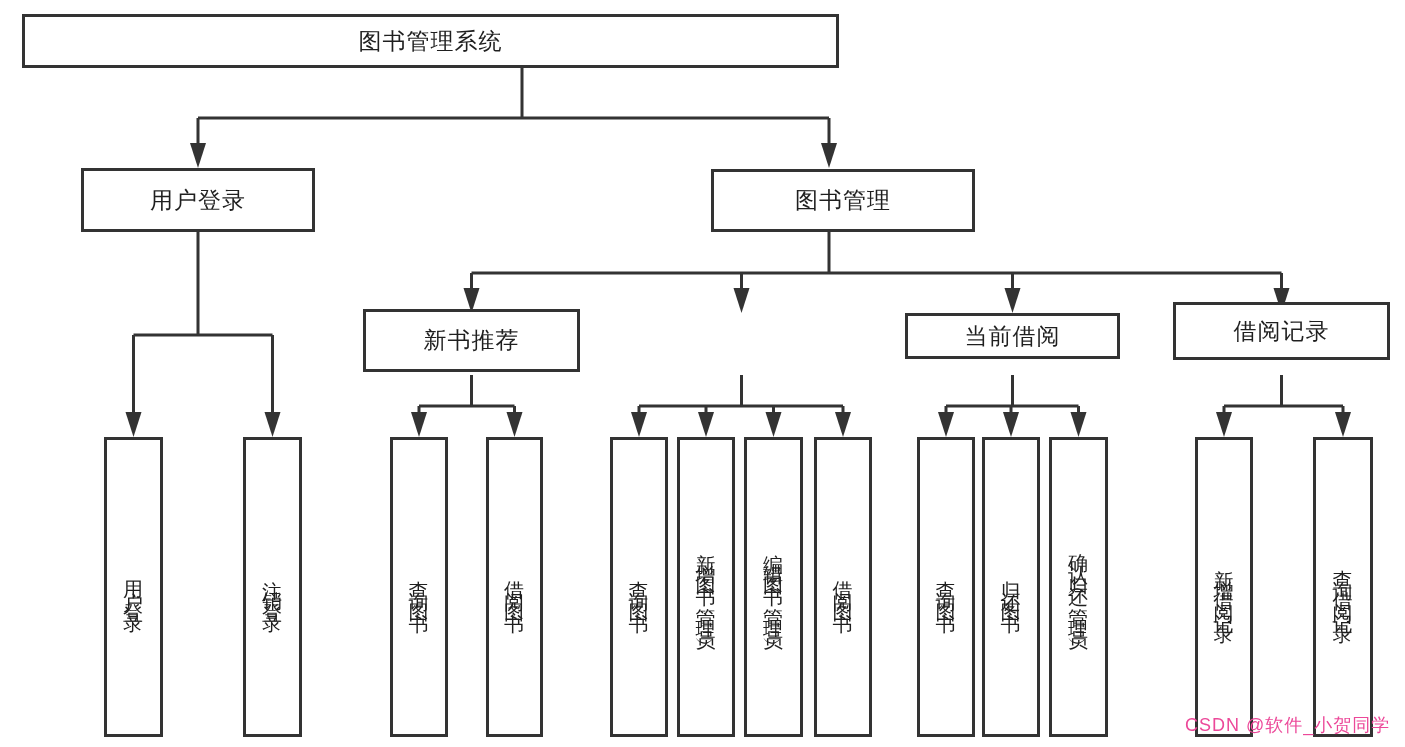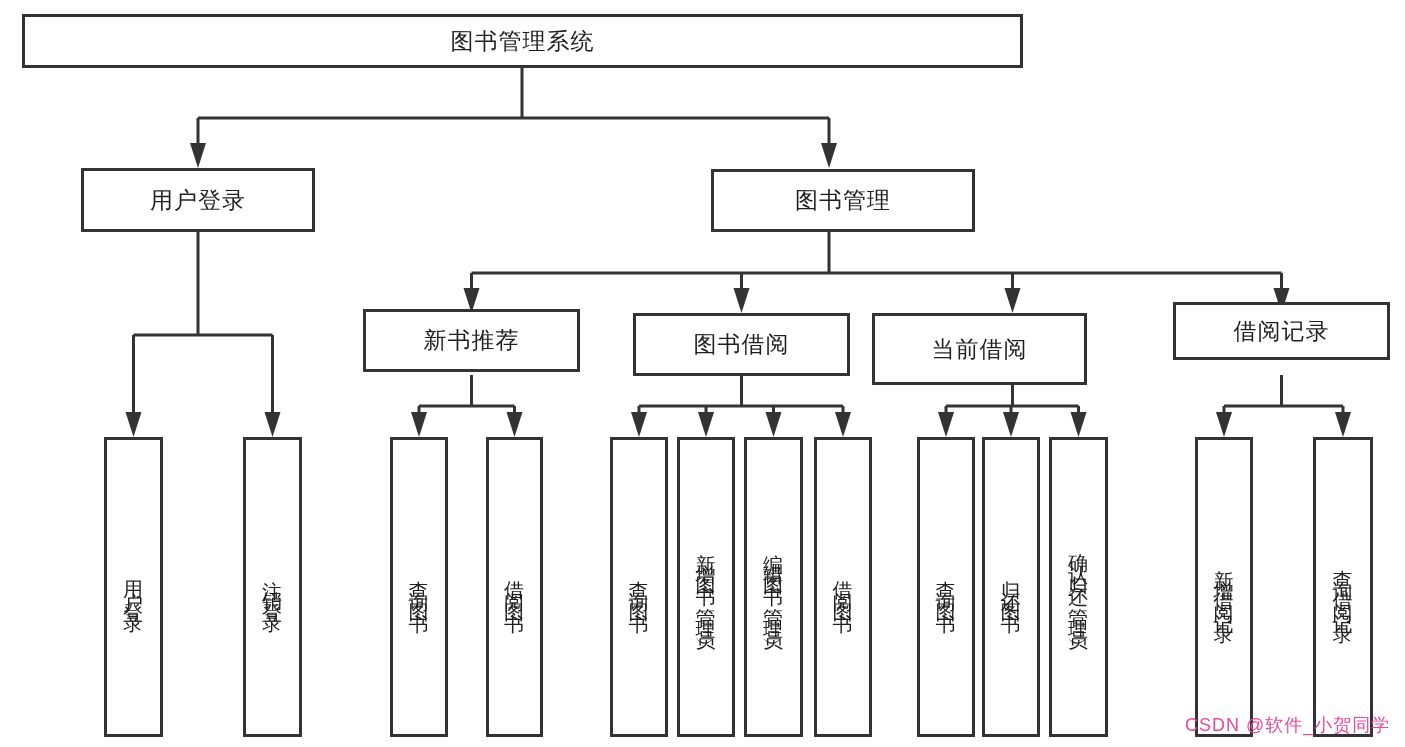--- a/index.html
+++ b/index.html
@@ -95,38 +95,35 @@
     <path d="M1012.5 375 V406 M946 406 H1078.5 M946 406 V415 M1011 406 V415 M1078.5 406 V415"></path>
     <polygon points="938,412 954,412 946,437"></polygon>
     <polygon points="1003,412 1019,412 1011,437"></polygon>
     <polygon points="1070.5,412 1086.5,412 1078.5,437"></polygon>
 
     <path d="M1281.5 375 V406 M1224 406 H1343 M1224 406 V415 M1343 406 V415"></path>
     <polygon points="1216,412 1232,412 1224,437"></polygon>
     <polygon points="1335,412 1351,412 1343,437"></polygon>
   </svg>
 
-  <div class="box h" style="left:22px; top:14px; width:1001px; height:54px">
+  <div class="box h" style="left:22px; top:14px; width:817px; height:54px">
     <span>图书管理系统</span>
   </div>
 
   <div class="box h" style="left:81px; top:168px; width:234px; height:64px">
     <span>用户登录</span>
   </div>
   <div class="box h" style="left:711px; top:169px; width:264px; height:63px">
     <span>图书管理</span>
   </div>
 
   <div class="box h" style="left:363px; top:309px; width:217px; height:63px">
     <span>新书推荐</span>
   </div>
-  <div class="box h" style="left:633px; top:313px; width:217px; height:63px">
-    <span>图书借阅</span>
-  </div>
-  <div class="box h" style="left:872px; top:313px; width:215px; height:72px">
+  <div class="box h" style="left:905px; top:313px; width:215px; height:46px">
     <span>当前借阅</span>
   </div>
   <div class="box h" style="left:1173px; top:302px; width:217px; height:58px">
     <span>借阅记录</span>
   </div>
 
   <div class="box v" style="left:104px; top:437px; width:59px; height:300px">
     <span>用户登录</span>
   </div>
   <div class="box v" style="left:243px; top:437px; width:59px; height:300px">

